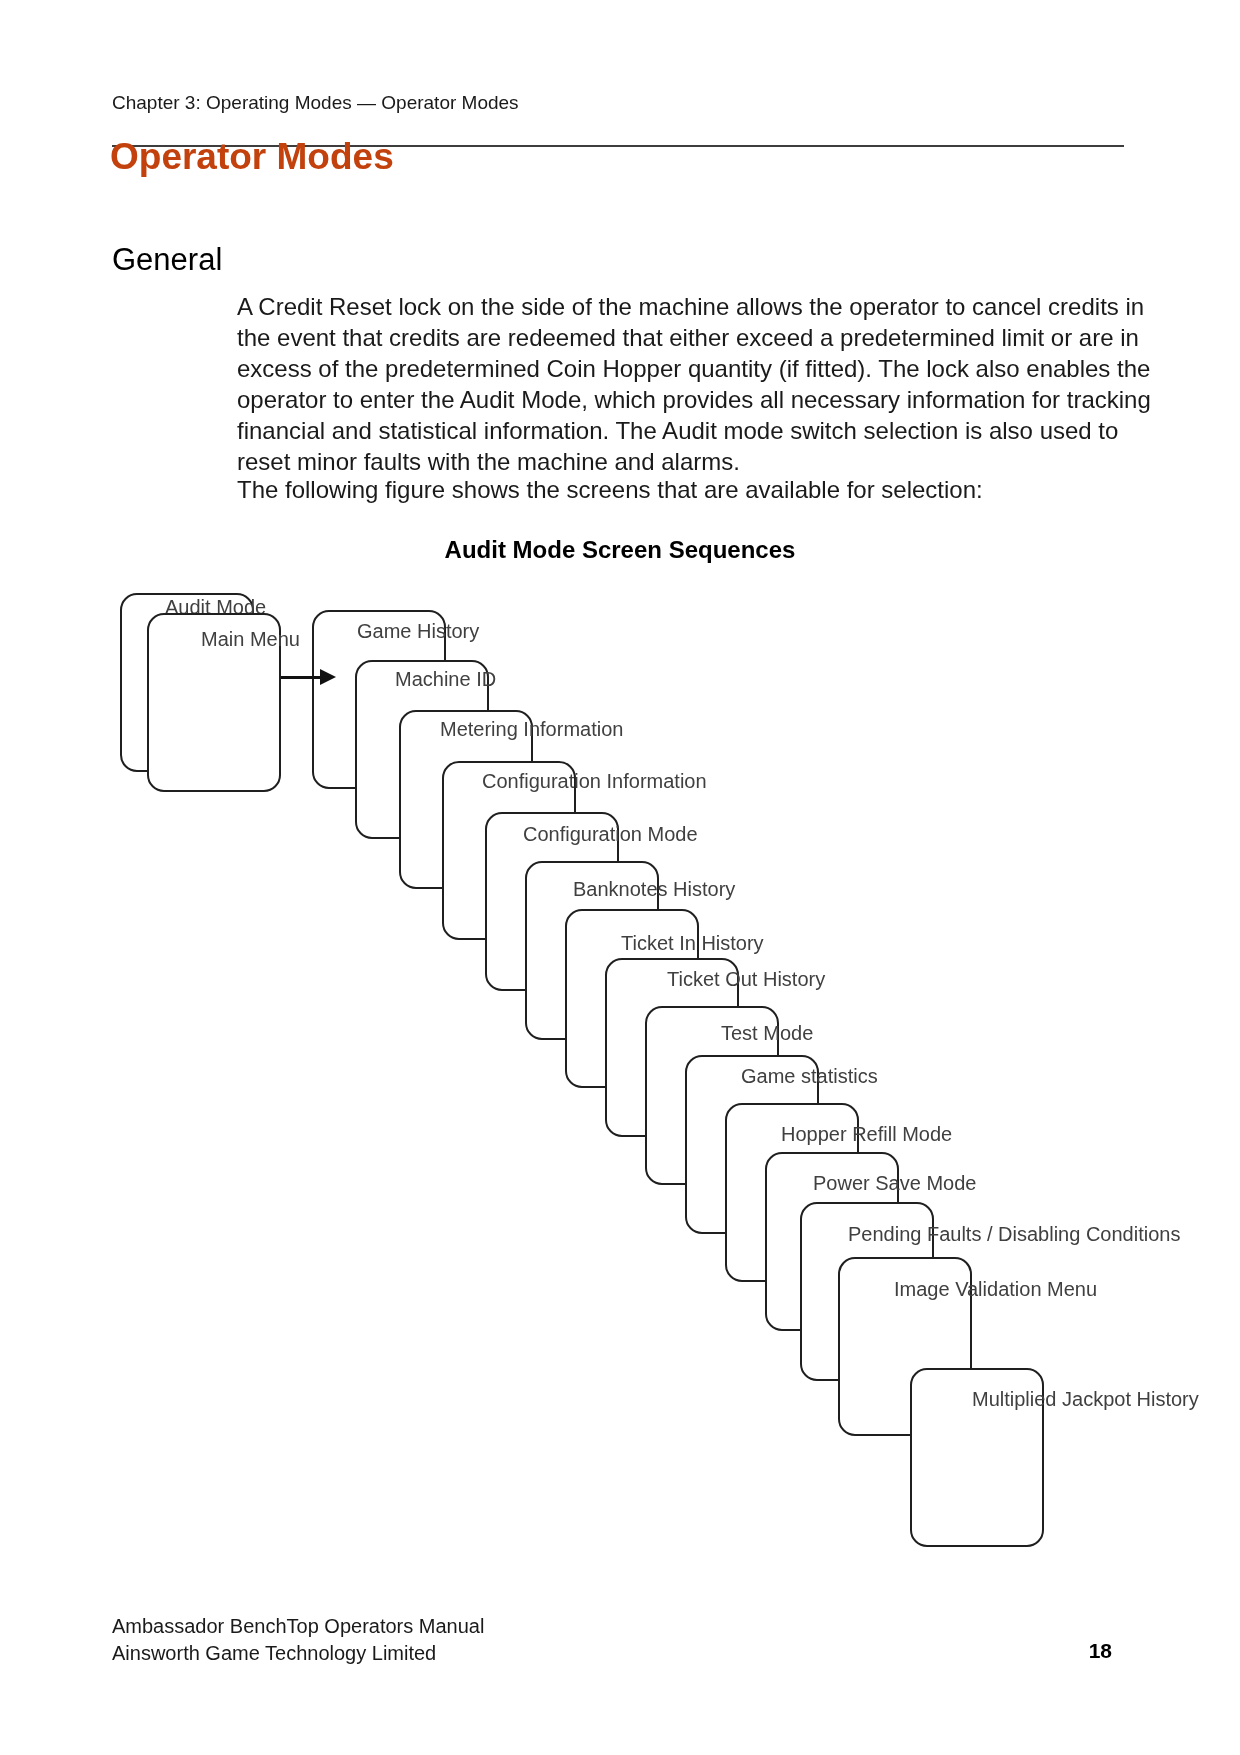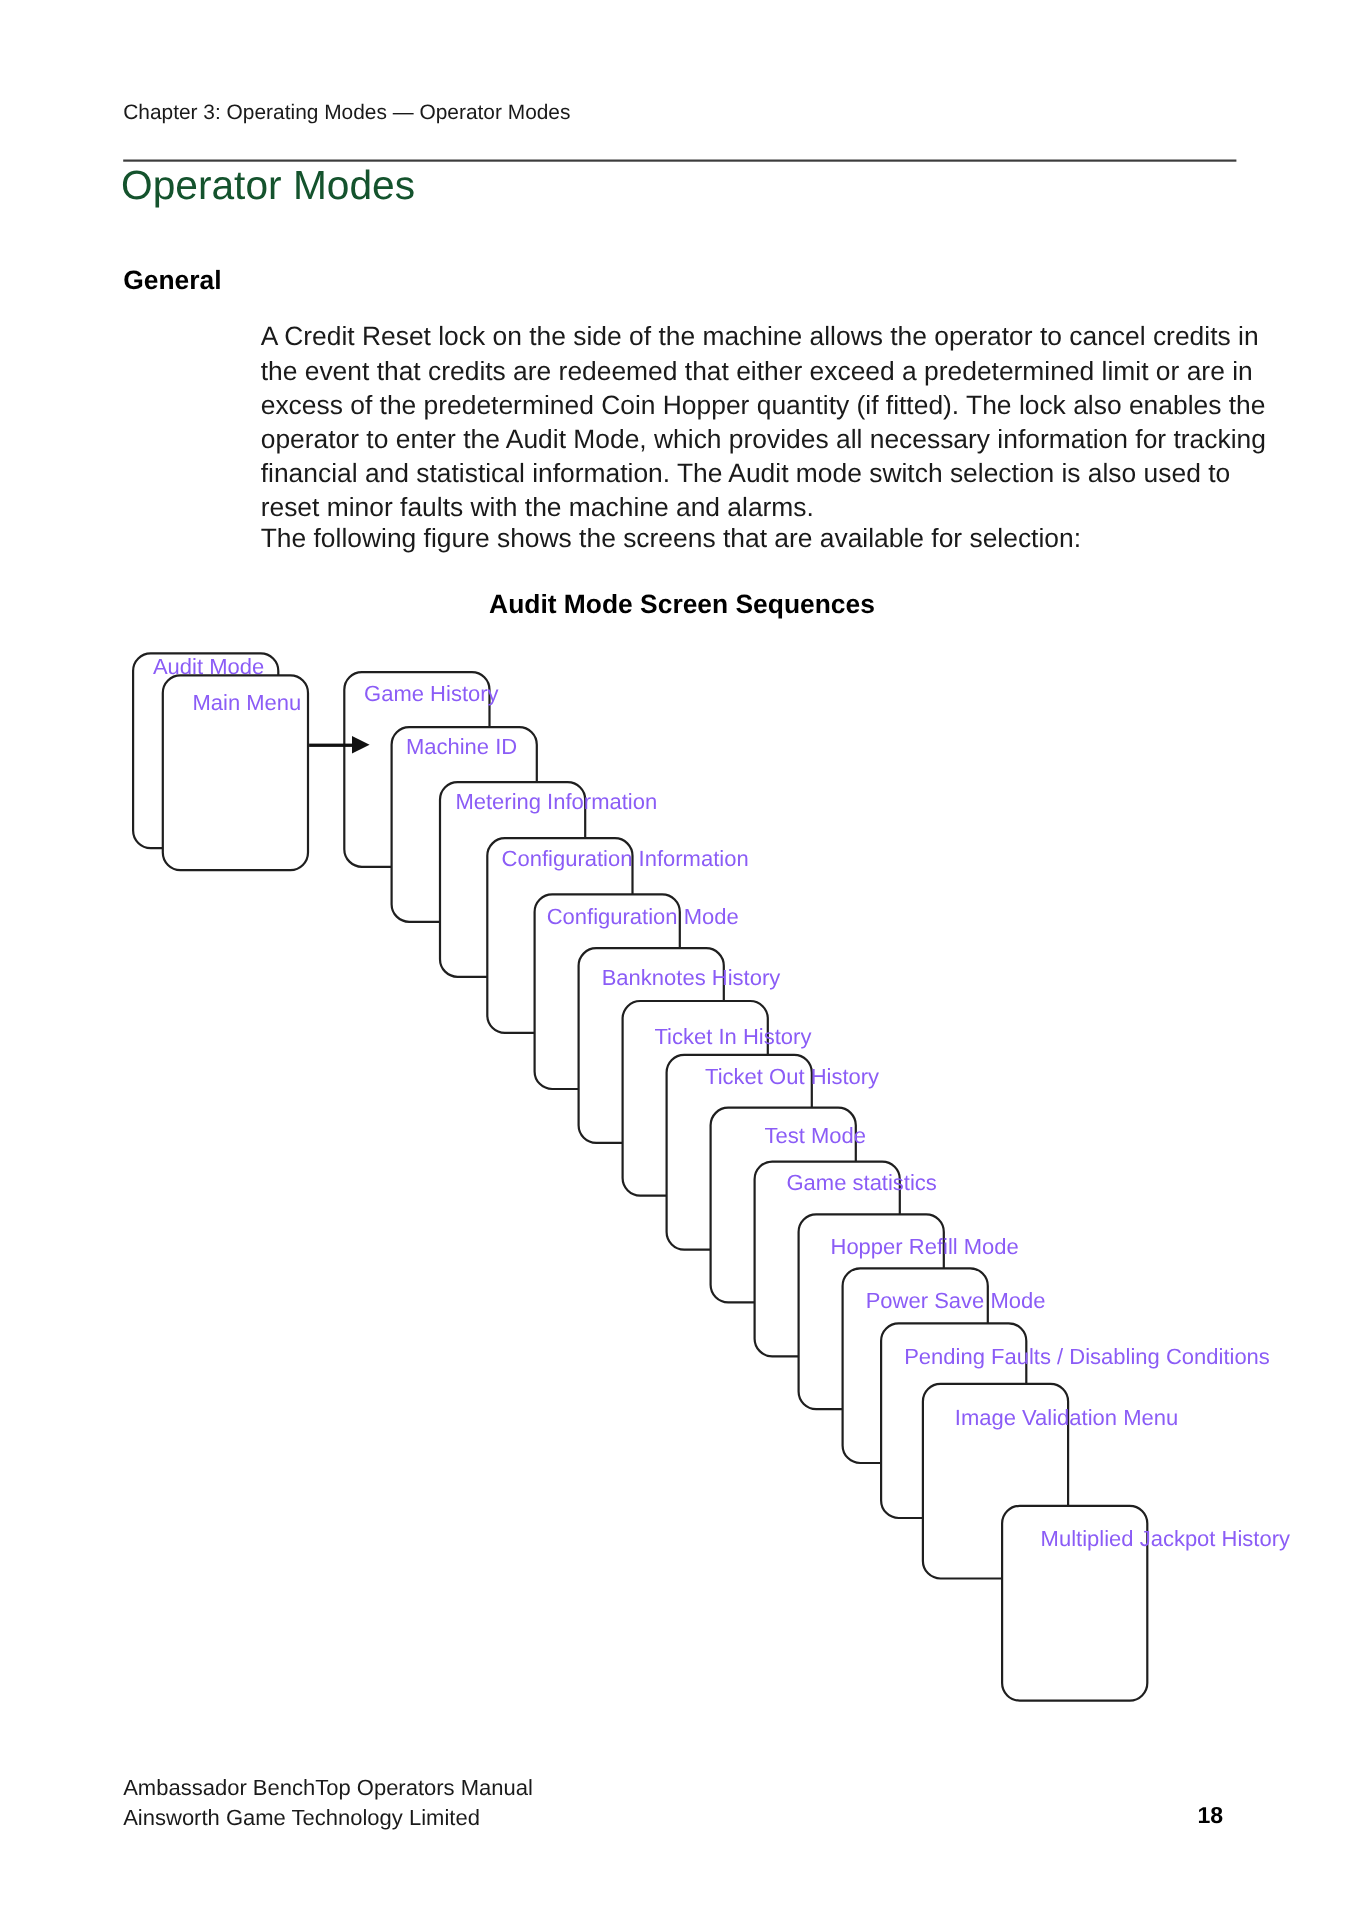--- a/index.html
+++ b/index.html
@@ -15,27 +15,27 @@
   .abs{position:absolute;}
   .running-header{
     left:112px;top:91px;
     font-size:19px;line-height:24px;color:#1a1a1a;
   }
   .header-rule{
     left:112px;top:145px;width:1012px;height:2px;
     background:#3d3d3d;
   }
   .page-title{
-    left:110px;top:148px;
-    font-size:37px;font-weight:normal;color:#14532d;
+    left:110px;top:136px;
+    font-size:37px;font-weight:bold;color:#c2410c;
     letter-spacing:0px;
   }
   .section-heading{
     left:112px;top:242px;
-    font-size:24px;font-weight:bold;color:#000;
+    font-size:31px;font-weight:normal;color:#000;
   }
   .body-par{
     left:237px;top:291px;width:930px;
     font-size:24px;line-height:31px;color:#1a1a1a;
     white-space:pre-line;
   }
   .intro-line{
     left:237px;top:474px;width:930px;
     font-size:24px;line-height:31px;color:#1a1a1a;
   }
@@ -48,22 +48,23 @@
   .node{
     position:absolute;
     background:#ffffff;
     border:2px solid #1f1f1f;
     border-radius:17px;
     box-sizing:border-box;
   }
   .node-label{
     position:absolute;
     font-size:20px;line-height:24px;
-    color:#8b5cf6;
+    color:#404040;
     white-space:nowrap;
+    margin-left:26px;
   }
   .flow-arrow{position:absolute;z-index:60;}
   .arrow-line{position:absolute;left:0;top:7px;height:3px;background:#111;}
   .arrow-head{
     position:absolute;top:0;width:0;height:0;
     border-top:8px solid transparent;
     border-bottom:8px solid transparent;
     border-left:16px solid #111;
   }
   .footer-line1{

